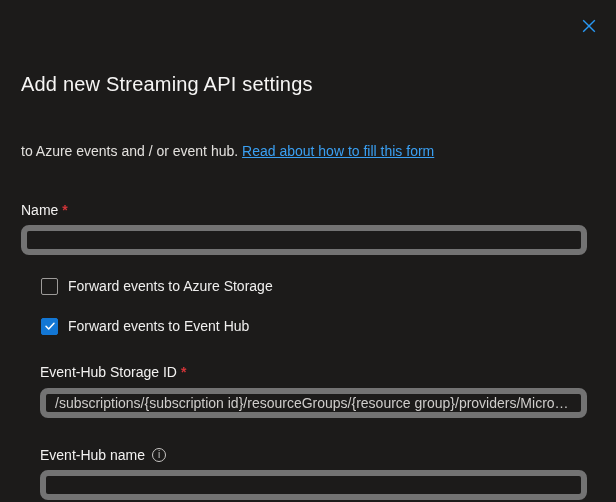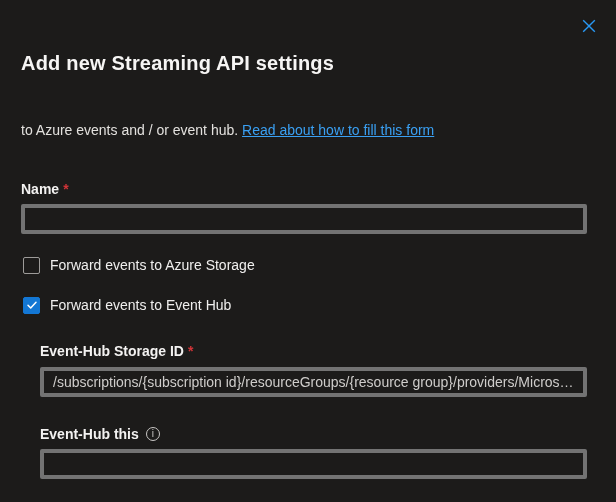--- a/index.html
+++ b/index.html
@@ -19,75 +19,75 @@
     position: absolute;
     top: 16px; right: 17px;
     width: 20px; height: 20px;
     background: transparent;
     border: none;
     cursor: pointer;
     display: flex; align-items: center; justify-content: center;
     padding: 0;
   }
   .page-title {
-    padding-top: 51px;
+    padding-top: 72px;
     font-size: 20px;
-    font-weight: 700;
+    font-weight: 400;
     letter-spacing: 0.2px;
     color: #f6f5f4;
     line-height: 24px;
   }
   .intro {
     margin-top: 44px;
     font-size: 14px;
     line-height: 22px;
     color: #e3e1de;
     max-width: 578px;
   }
   .intro a {
     color: #3aa0f3;
     text-decoration: underline;
     cursor: pointer;
     text-align: center;
   }
   .field-group { margin-top: 39px; }
   .field-label {
     font-size: 14px;
-    font-weight: 700;
+    font-weight: 400;
     color: #f3f2f1;
     line-height: 16px;
     display: inline-block;
   }
   .required-mark {
     color: #d13438;
     font-size: 14px;
     font-weight: 700;
     margin-left: 4px;
   }
   .text-input {
     display: block;
     width: 100%;
     height: 30px;
     margin-top: 6px;
     background: transparent;
-    border: 4px solid #737373;
-    border-radius: 2px;
+    border: 6px solid #737373;
+    border-radius: 8px;
     color: #f3f2f1;
     font-size: 14px;
     font-family: "Liberation Sans", sans-serif;
     padding: 0 9px;
     outline: none;
     text-overflow: ellipsis;
   }
   .text-input::placeholder { color: #cfcdcb; opacity: 1; }
   .checkbox-row {
     display: flex;
     align-items: center;
     margin-top: 22px;
-    margin-left: 2px;
+    margin-left: 20px;
   }
   .checkbox-row:first-of-type { margin-top: 22px; }
   .checkbox-box {
     width: 17px; height: 17px;
     border: 1px solid #9d9b99;
     border-radius: 2px;
     background: transparent;
     flex: 0 0 auto;
     display: flex; align-items: center; justify-content: center;
     cursor: pointer;
@@ -166,21 +166,21 @@
 
   <div class="eventhub-section">
 
     <div class="eh-field">
       <span class="field-label">Event-Hub Storage ID</span><span class="required-mark">*</span>
       <input class="text-input" type="text" placeholder="/subscriptions/{subscription id}/resourceGroups/{resource group}/providers/Micros…" style="">
     </div>
 
     <div class="eh-field">
       <div class="label-row">
-        <span class="field-label">Event-Hub this</span>
+        <span class="field-label">Event-Hub name</span>
         <span class="info-icon">i</span>
       </div>
       <input class="text-input" type="text" value="" style="">
     </div>
 
   </div>
 
 </div>
 
 </body></html>

